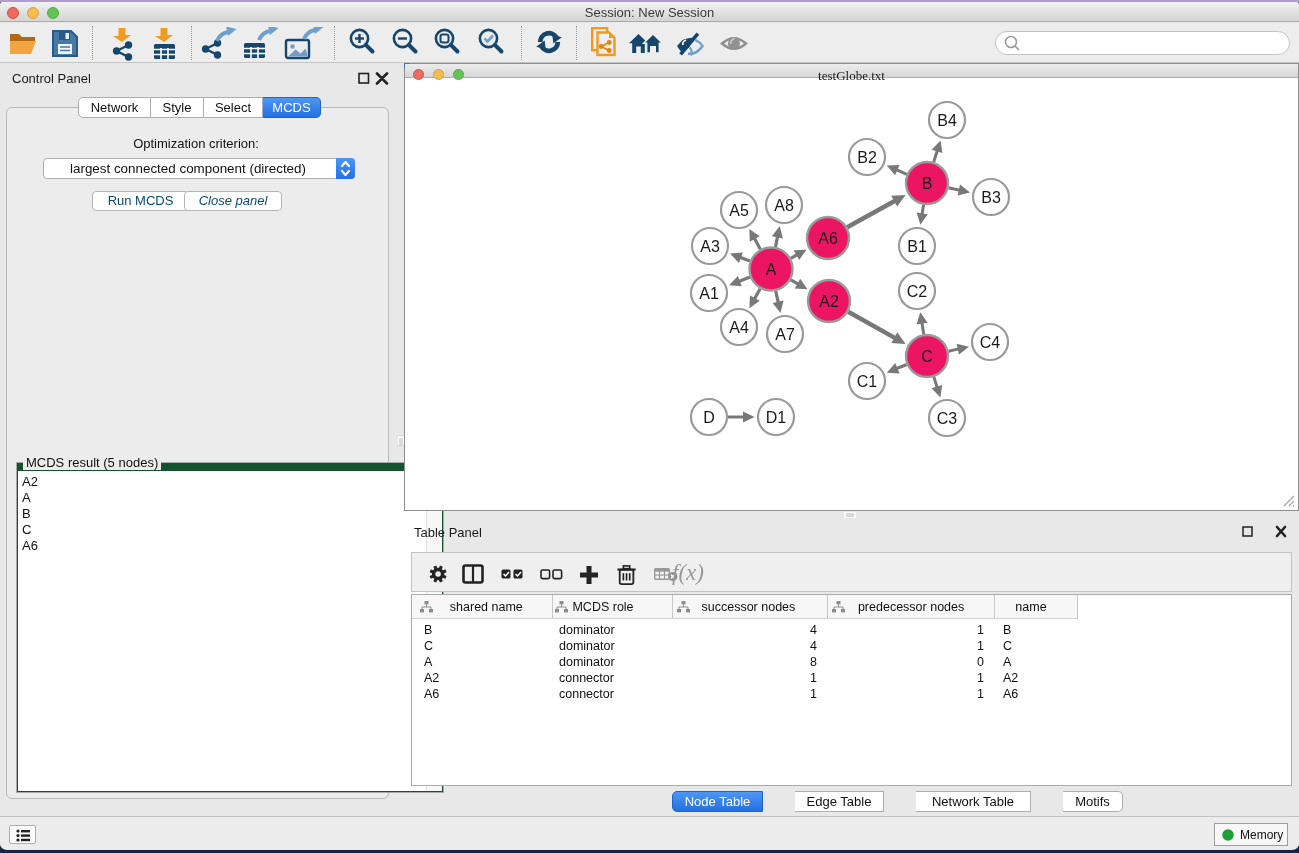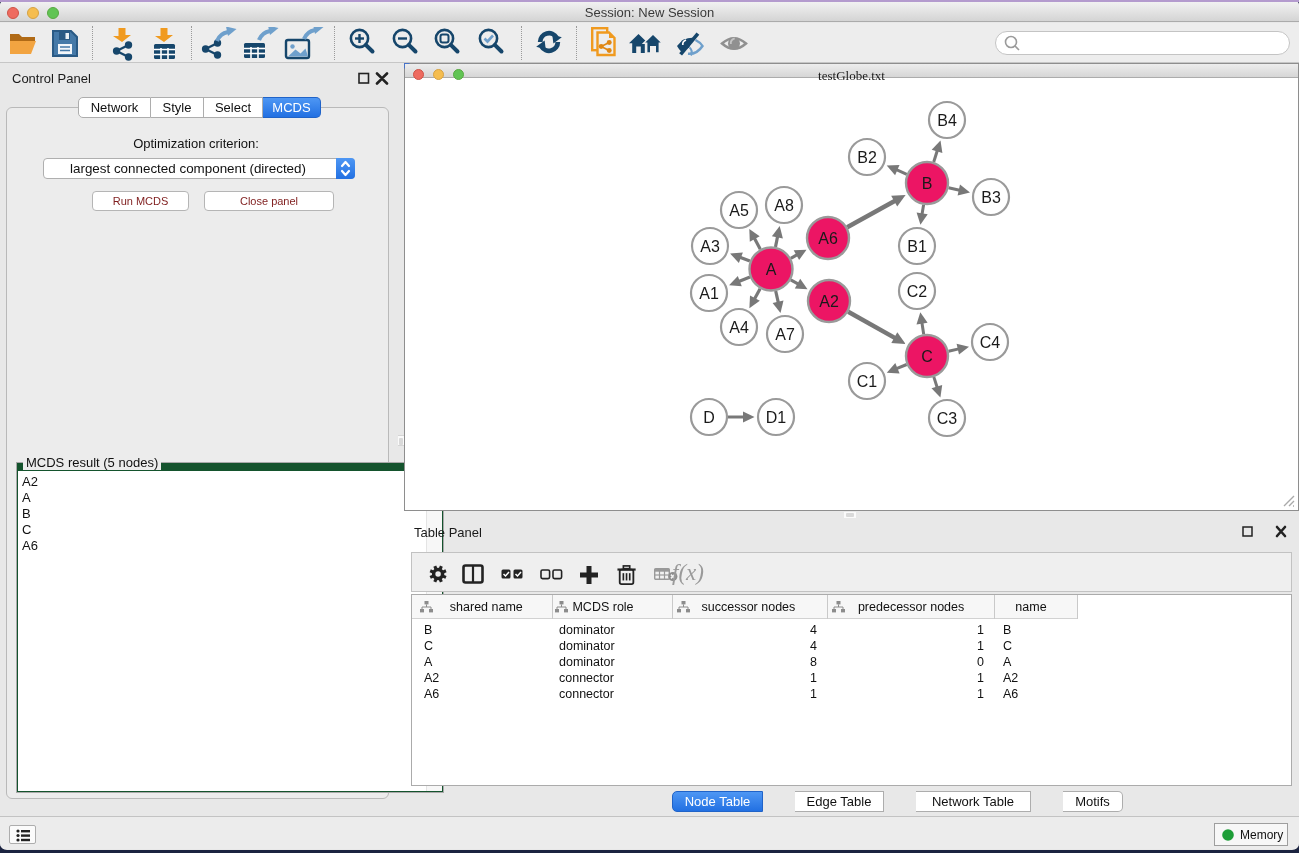--- a/index.html
+++ b/index.html
@@ -22,21 +22,21 @@
 #cp-box { position:absolute; left:6px; top:107px; width:383px; height:692px; border:1px solid #B9B9B9; border-radius:6px; background:#ECECEC; }
 .seg { position:absolute; display:flex; font-size:13px; }
 .seg div { background:#FFFFFF; border:1px solid #ADADAD; border-left:none; color:#111; text-align:center; line-height:19px; }
 .seg div:first-child { border-left:1px solid #ADADAD; border-radius:5px 0 0 5px; }
 .seg div:last-child { border-radius:0 5px 5px 0; }
 .seg div.sel { background:linear-gradient(#4E97F4,#2270E2); border-color:#2063C8; color:#fff; }
 #opt-label { position:absolute; left:6px; top:136px; width:380px; text-align:center; font-size:13px; color:#111; }
 #combo { position:absolute; left:43px; top:158px; width:312px; height:21px; background:#fff; border:1px solid #AFAFAF; border-radius:4px; }
 #combo .txt { position:absolute; left:0; right:22px; top:2px; text-align:center; font-size:13.4px; color:#111; }
 #combo .step { position:absolute; right:-1px; top:-1px; width:19px; height:21px; background:linear-gradient(#4E97F4,#2270E2); border-radius:0 4px 4px 0; }
-.btn { position:absolute; height:20px; background:#FFFFFF; border:1px solid #B5B5B5; border-radius:4px; font-size:11px; color:#7f1d1d; text-align:center; line-height:18px; }
+.btn { position:absolute; height:20px; background:#FFFFFF; border:1px solid #B5B5B5; border-radius:4px; font-size:13px; color:#0c4a6e; text-align:center; line-height:18px; }
 #grp { position:absolute; left:16px; top:462px; width:428px; height:331px; border:1px solid #A9A9A9; background:#14532d; }
 #grp .legend { position:absolute; left:6px; top:-8px; background:#ECECEC; padding:0 3px; font-size:13px; color:#111; }
 #grp .list { position:absolute; left:1px; top:8px; bottom:1px; right:13px; background:#fff; font-size:13px; color:#111; line-height:16px; padding-left:4px; padding-top:3px;}
 #grp .sb { position:absolute; right:1px; top:6px; bottom:1px; width:16px; background:#F7F7F7; border-left:1px solid #E4E4E4; }
 
 #netwin { position:absolute; left:404px; top:63px; width:895px; height:448px; border:1px solid #8E8E8E; background:#fff; }
 #nettitle { position:absolute; left:0; top:0; width:100%; height:14px; background:linear-gradient(#EDEDED,#D6D6D6); border-bottom:1px solid #ACACAC;font-family:Liberation Serif, serif; }
 #nettitle .t { position:absolute; left:0; right:0; top:4px; text-align:center; font-size:13px; color:#1A1A1A; }
 #netcanvas { position:absolute; left:0; top:23px; width:892px; height:422px; background:#fff; }
 
@@ -227,21 +227,21 @@
   </div>
   <div id="combo">
       <div class="txt">largest connected component (directed)</div>
       <div class="step"><svg width="19" height="21">
           <path d="M6 8 L9.5 4 L13 8" stroke="#fff" stroke-width="2.2" fill="none" stroke-linecap="round" stroke-linejoin="round"></path>
           <path d="M6 13 L9.5 17 L13 13" stroke="#fff" stroke-width="2.2" fill="none" stroke-linecap="round" stroke-linejoin="round"></path>
         </svg></div>
     </div>
   <div id="opt-label">Optimization criterion:</div>
   <div class="btn" style="left:92px;top:191px;width:97px;">Run MCDS</div>
-  <div class="btn" style="left:204px;top:191px;width:130px;">Close panel</div>
+  <div class="btn" style="left:184px;top:191px;width:98px;font-style:italic;">Close panel</div>
   <div id="grp">
     <div class="legend">MCDS result (5 nodes)</div>
     <div class="list">A2<br>A<br>B<br>C<br>A6</div>
     <div class="sb"></div>
   </div>
 
   <div id="netwin">
       <svg style="position:absolute;left:-1px;top:-1px" width="8" height="8">
         <path d="M0 0 L8 0 L0 8 Z" fill="none"></path>
         <path d="M0 0 L6 0 L0 6 Z" fill="#3B6FD4" opacity="0.85"></path>

